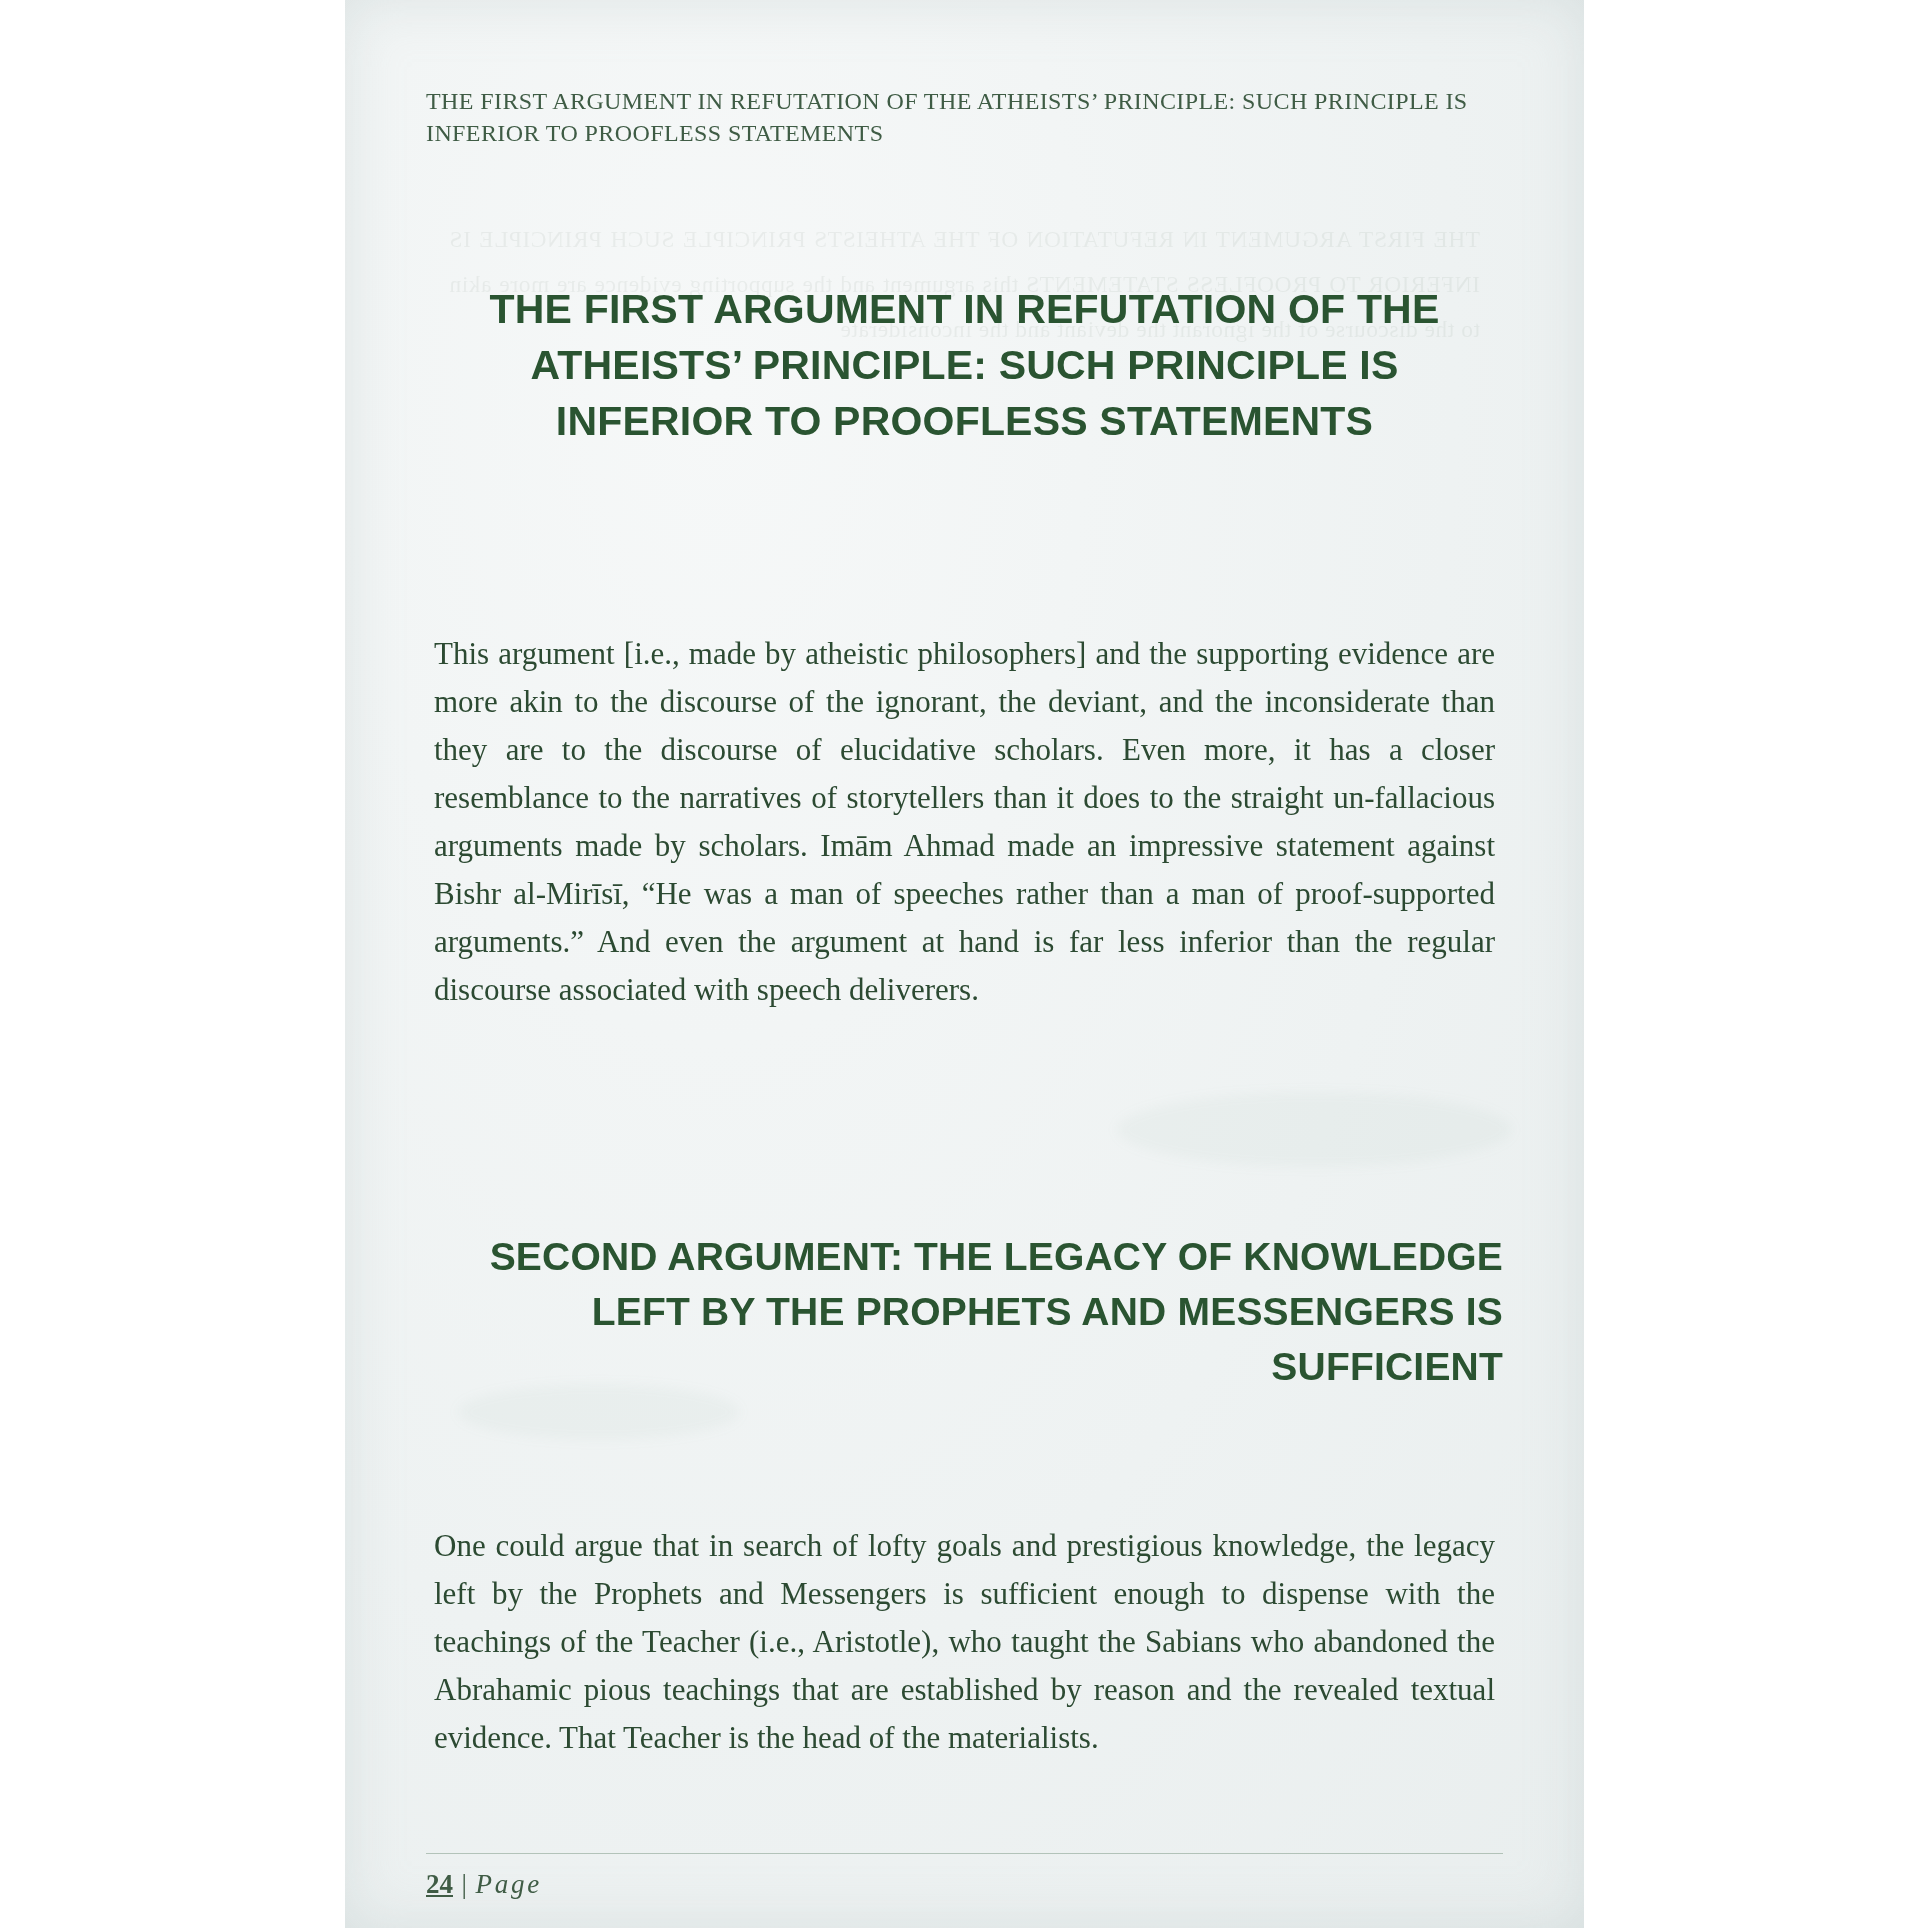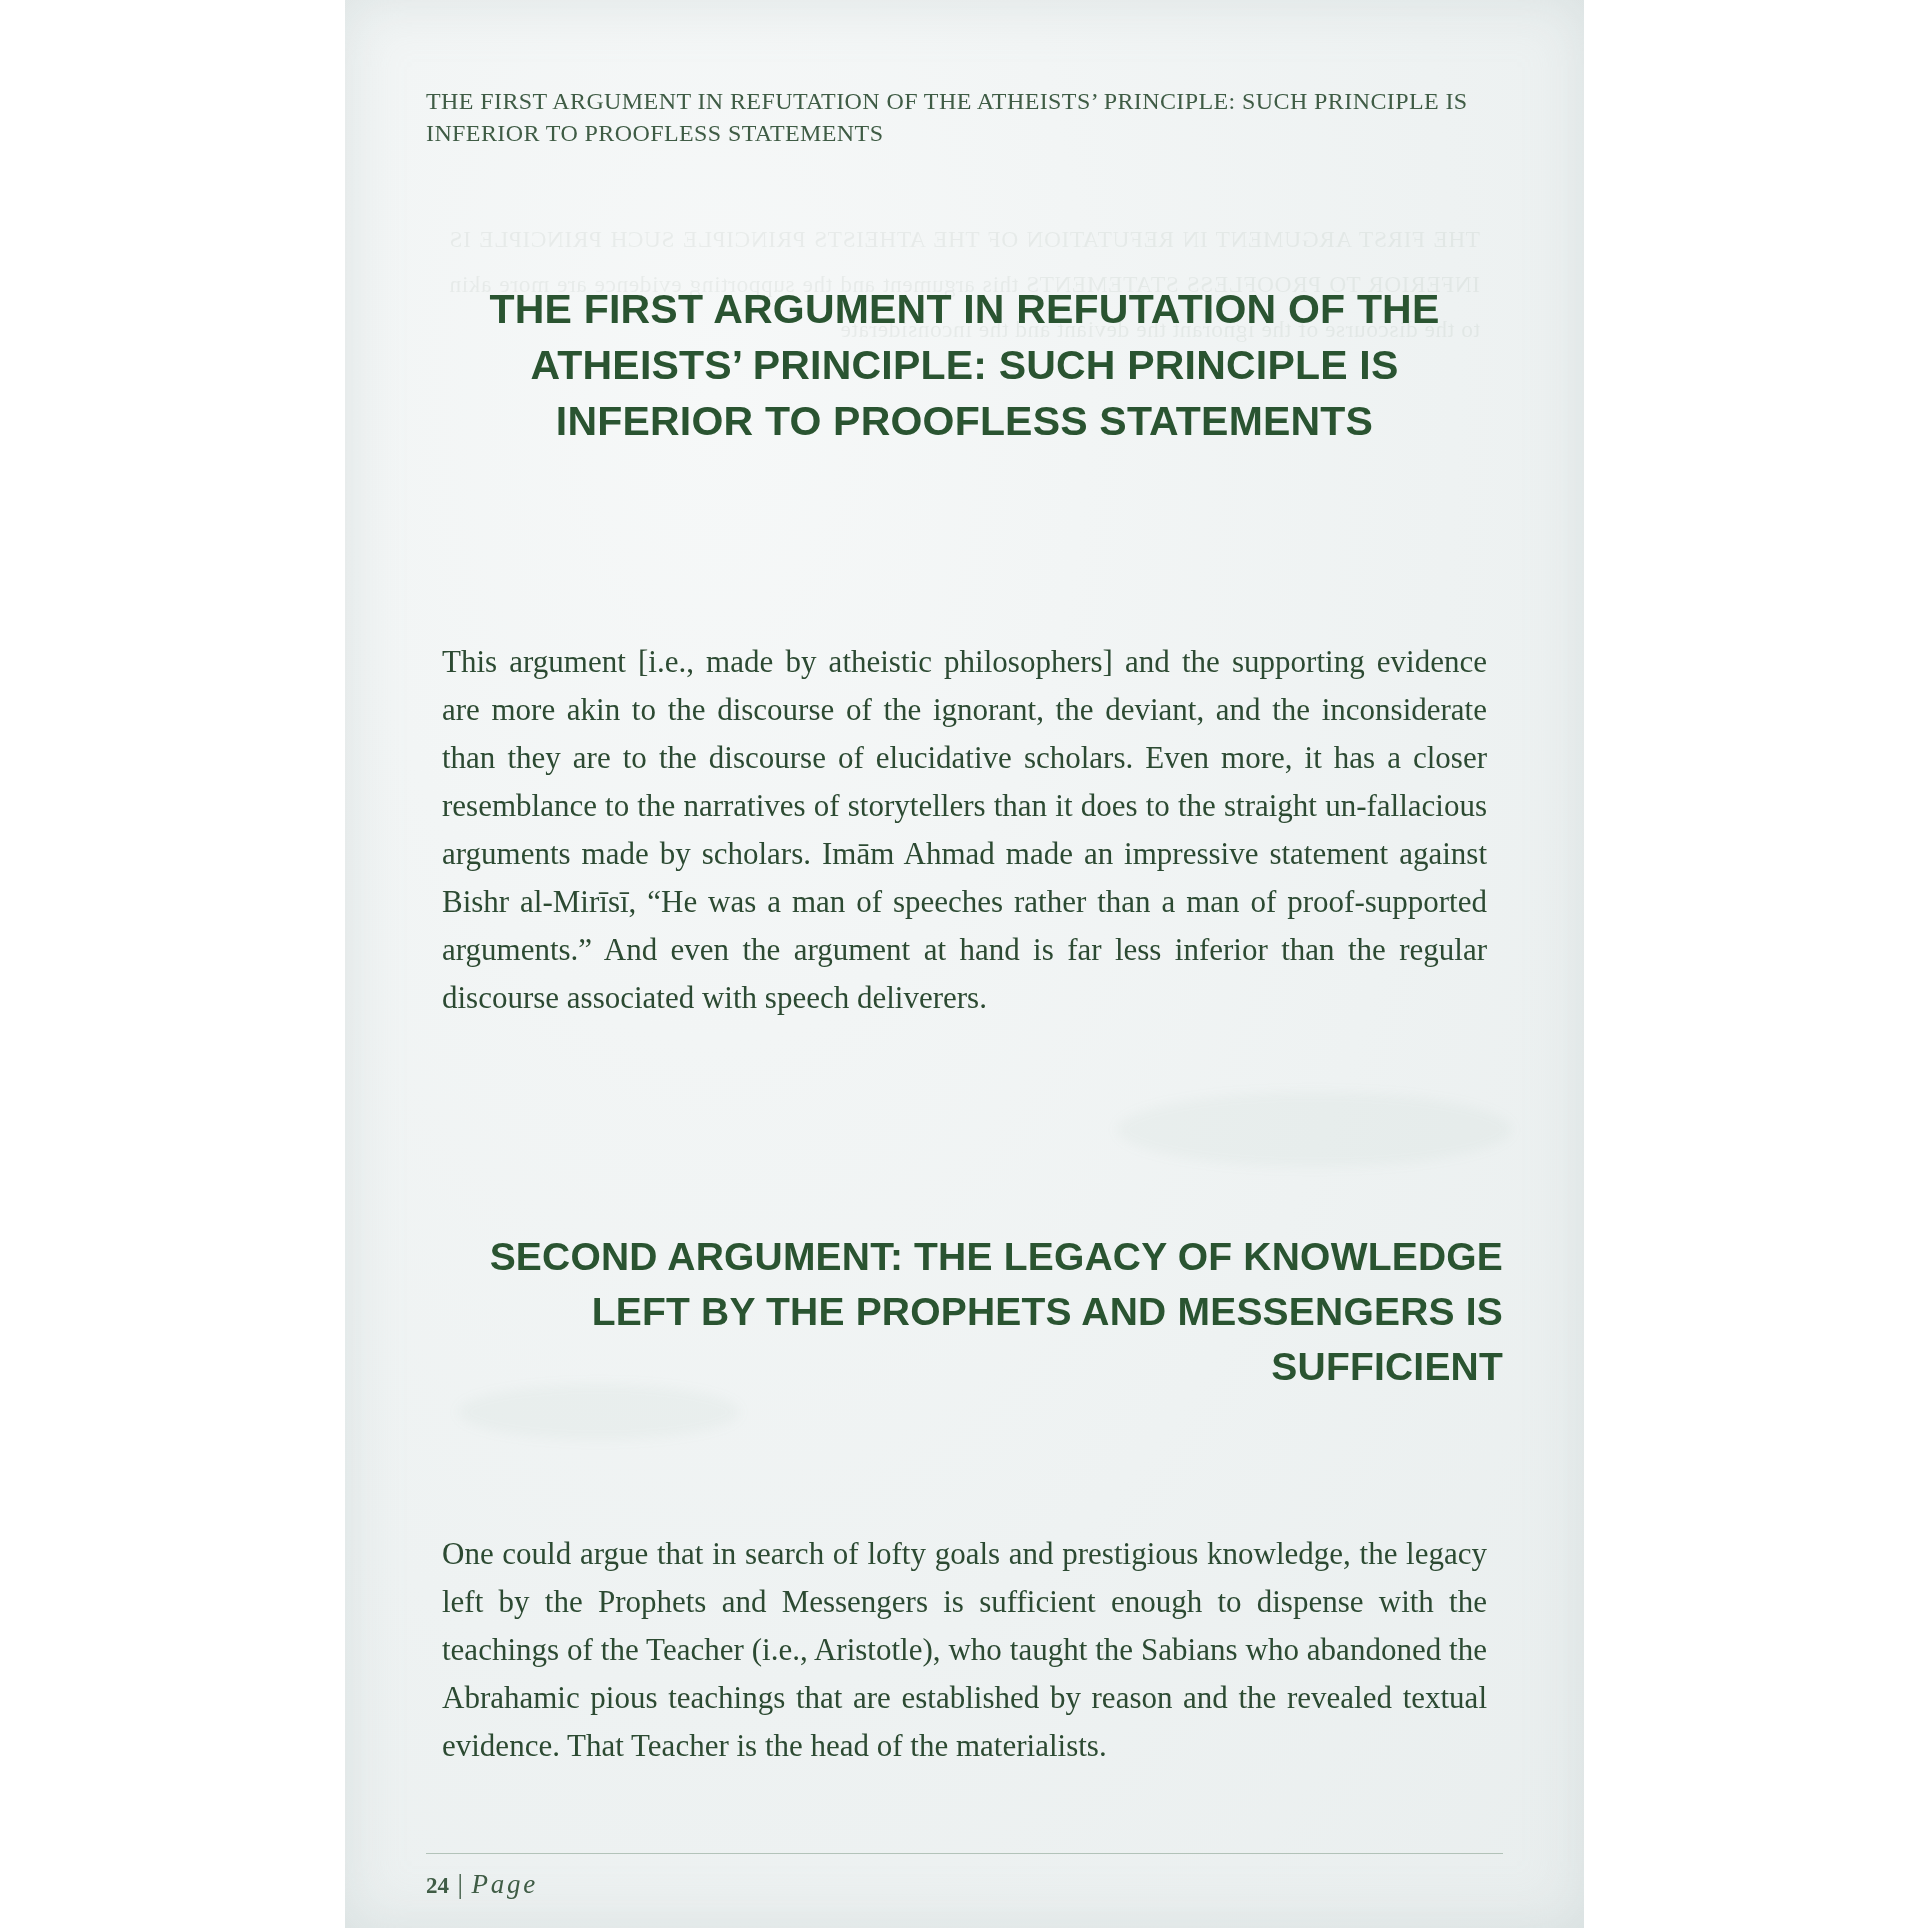--- a/index.html
+++ b/index.html
@@ -96,21 +96,21 @@
     font-family: "Liberation Sans", sans-serif;
     font-weight: bold;
     font-size: 39px;
     line-height: 55px;
     text-align: right;
     color: #2a5431;
     letter-spacing: 0.2px;
   }
 
   p.para {
-    margin: 16px;
+    margin: 8px;
     font-family: "Liberation Serif", serif;
     font-size: 31px;
     line-height: 48px;
     text-align: justify;
     text-justify: inter-word;
     color: #2c4a32;
   }
 
   .title-1 { top: 269px; }
   .para-1  { top: 610px; }
@@ -132,21 +132,22 @@
     left: 81px;
     top: 1853px;
     width: 1077px;
     font-family: "Liberation Serif", serif;
     color: #3f5c45;
     font-size: 27px;
     line-height: 38px;
   }
   .footer .pagenum {
     font-weight: bold;
-    font-size: 23px;
+    font-size: 27px;
+    text-decoration: underline;
   }
   .footer .sep {
     padding: 0 8.5px;
   }
   .footer .pageword {
     letter-spacing: 2.8px;
     font-style: italic;
   }
 
   

